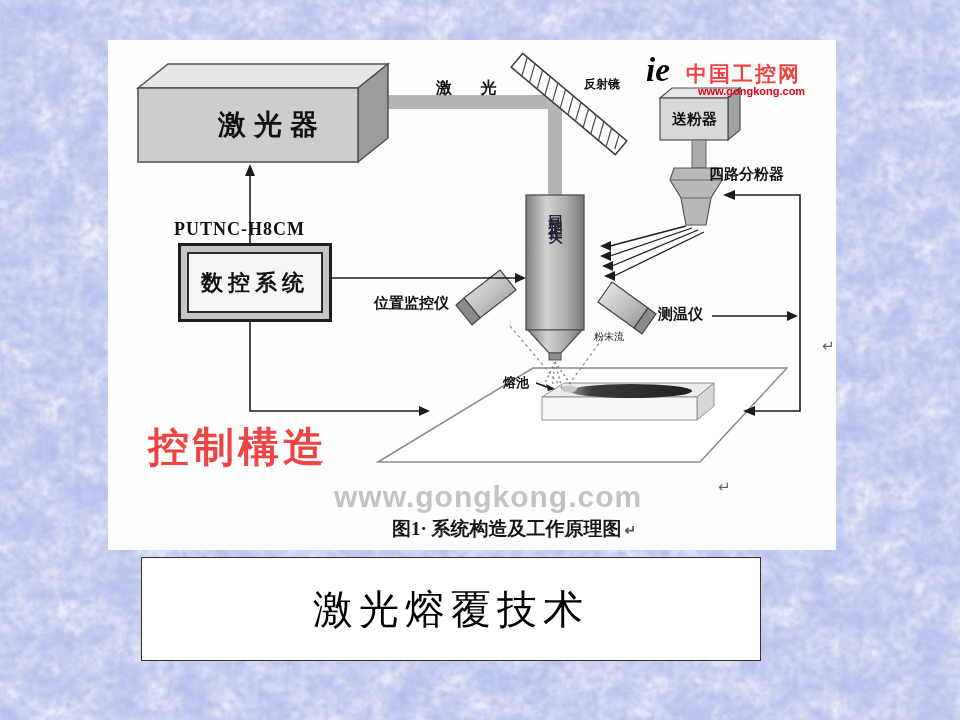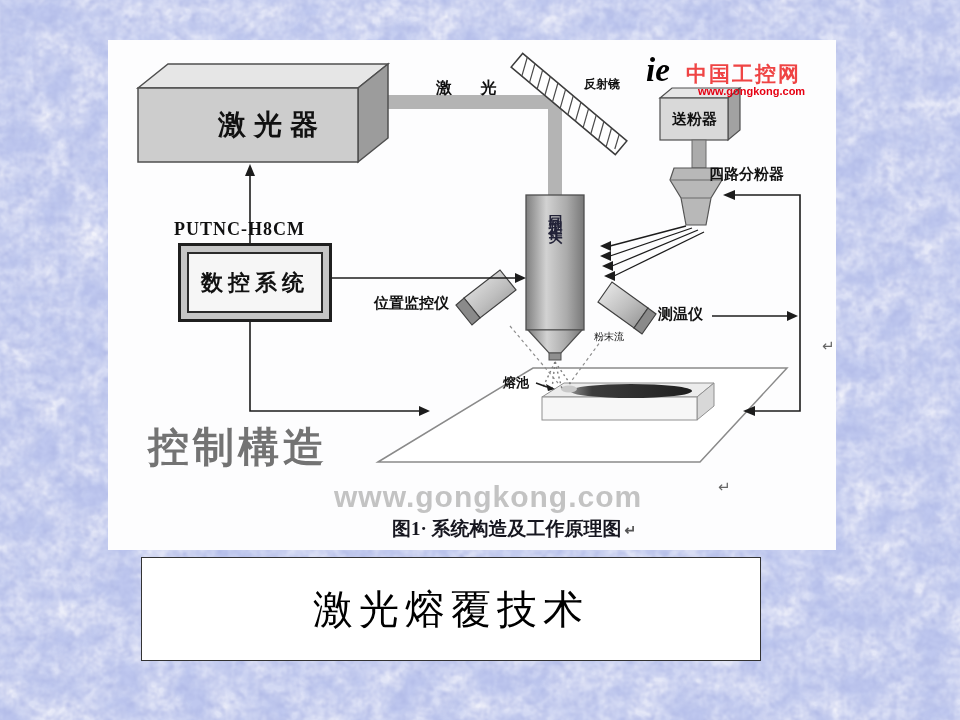--- a/index.html
+++ b/index.html
@@ -19,21 +19,21 @@
   .splitter-label{left:601px;top:125px;font-size:15px;font-weight:600;}
   .putnc-label{left:66px;top:179px;font-size:18px;letter-spacing:1px;font-weight:600;font-family:"Liberation Serif","DejaVu Serif",serif;}
   .cnc-outer{position:absolute;left:70px;top:203px;width:154px;height:79px;border:3px solid #1f1f1f;background:#c6c6c6;box-sizing:border-box;}
   .cnc-inner{position:absolute;left:6px;top:6px;right:6px;bottom:6px;border:2px solid #2a2a2a;background:#f6f6f6;display:flex;align-items:center;justify-content:center;}
   .cnc-label{font-size:22px;letter-spacing:5px;font-weight:600;color:#111;}
   .head-label{left:439px;top:163px;height:124px;writing-mode:vertical-rl;text-orientation:upright;font-size:14px;letter-spacing:4px;color:#232338;font-weight:600;}
   .posmon-label{left:266px;top:254px;font-size:15px;font-weight:600;}
   .thermo-label{left:550px;top:265px;font-size:15px;font-weight:600;}
   .powderflow-label{left:486px;top:290px;font-size:10px;font-weight:400;}
   .meltpool-label{left:395px;top:334px;font-size:13px;font-weight:600;}
-  .ctrl-structure{left:40px;top:380px;font-size:41px;font-weight:700;color:#737373;letter-spacing:4px;}
+  .ctrl-structure{left:40px;top:380px;font-size:41px;font-weight:700;color:#ef4444;letter-spacing:4px;}
   .watermark{left:226px;top:440px;font-size:30px;font-weight:700;color:#c3c3c3;letter-spacing:1px;}
   .caption{left:284px;top:476px;font-size:19px;font-weight:600;color:#16161f;font-family:"Liberation Serif","DejaVu Serif",serif;}
   .retmark-inline{font-size:14px;color:#555;margin-left:3px;font-family:"Liberation Sans",sans-serif;}
   .retmark{position:absolute;font-size:15px;color:#666;}
   .retmark-1{left:610px;top:438px;}
   .retmark-2{left:714px;top:297px;}
   .title-box{position:absolute;left:141px;top:557px;width:620px;height:104px;background:#ffffff;border:1px solid #333;box-sizing:border-box;display:flex;align-items:center;justify-content:center;}
   .title-text{font-size:40px;font-weight:400;letter-spacing:6px;color:#000;font-family:"Liberation Serif","DejaVu Serif",serif;}
 </style>
 </head>

